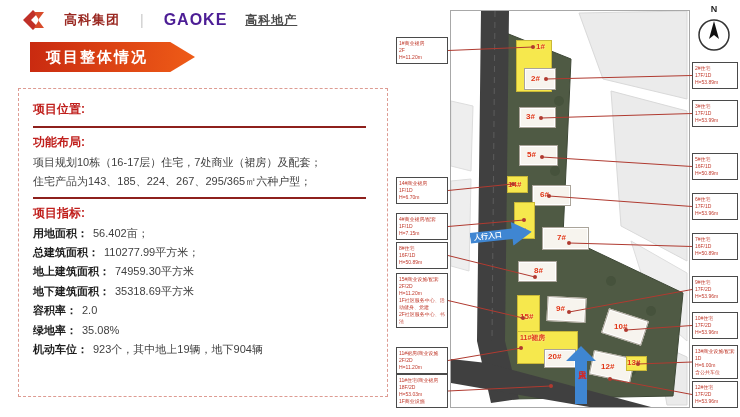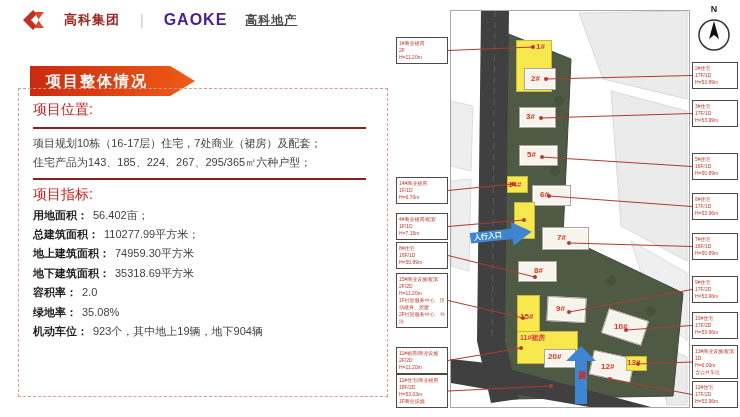--- a/index.html
+++ b/index.html
@@ -8,26 +8,26 @@
   
   #logo{position:absolute;left:20px;top:8px;height:24px;display:flex;align-items:center;gap:18px;}
   #logo .cn1{font-size:13px;font-weight:bold;color:#9a2922;letter-spacing:1px;}
   #logo .sep{color:#c9c9c9;font-size:14px;margin:0 2px;}
   #logo .en{font-size:16px;font-weight:bold;color:#4c1d95;letter-spacing:1px;}
   #logo .cn2{font-size:12px;font-weight:bold;color:#4a4a4a;letter-spacing:1px;text-decoration:underline;}
   
   #banner{position:absolute;left:30px;top:42px;width:165px;height:30px;
           background:linear-gradient(95deg,#c92a10,#ef5c17);
           clip-path:polygon(0 0,85% 0,100% 50%,85% 100%,0 100%);
-          display:flex;align-items:center;margin-top:24px;}
+          display:flex;align-items:center;}
   #banner span{color:#fff;font-size:15px;font-weight:bold;letter-spacing:2px;padding-left:16px;}
   
   #info{position:absolute;left:18px;top:88px;width:370px;height:309px;
         border:1px dashed #dd9b92;box-sizing:border-box;padding:8px 14px 6px 14px;}
-  .sec-heading{color:#c01f1c;font-weight:normal;font-size:14px;margin:4px 0 3px 0;}
+  .sec-heading{color:#c01f1c;font-weight:bold;font-size:12px;margin:4px 0 3px 0;}
   .sec-line{color:#3f3f3f;font-size:11px;margin:2px 0;line-height:1.5;}
   .divider{border-top:2px solid #8e201c;margin:8px 0 6px 0;width:98%;}
   .ind-row{font-size:11px;margin:3.5px 0;line-height:1.45;}
   .ind-label{font-weight:bold;color:#1d1d1d;margin-right:5px;}
   .ind-value{color:#3f3f3f;}
   
   #map{position:absolute;left:450px;top:10px;width:240px;height:398px;
        border:1px solid #a8a8a8;background:#fff;box-sizing:border-box;overflow:hidden;}
   #plan-layer{position:absolute;left:0;top:0;width:740px;height:417px;z-index:4;pointer-events:none;}
   .building{position:absolute;box-sizing:border-box;}
@@ -70,20 +70,21 @@
   </div>
 
   <div id="banner">
     <span>项目整体情况</span>
   </div>
 
   <div id="info">
     <div id="info-sections">
         <div class="sec-heading">项目位置:</div>
         <div class="divider"></div>
+        <div class="sec-heading">功能布局:</div>
         <div class="sec-line">项目规划10栋（16-17层）住宅，7处商业（裙房）及配套；</div>
         <div class="sec-line">住宅产品为143、185、224、267、295/365㎡六种户型；</div>
         <div class="divider"></div>
         <div class="sec-heading">项目指标:</div>
         <div class="ind-row"><span class="ind-label">用地面积：</span><span class="ind-value">56.402亩；</span></div>
         <div class="ind-row"><span class="ind-label">总建筑面积：</span><span class="ind-value">110277.99平方米；</span></div>
         <div class="ind-row"><span class="ind-label">地上建筑面积：</span><span class="ind-value">74959.30平方米</span></div>
         <div class="ind-row"><span class="ind-label">地下建筑面积：</span><span class="ind-value">35318.69平方米</span></div>
         <div class="ind-row"><span class="ind-label">容积率：</span><span class="ind-value">2.0</span></div>
         <div class="ind-row"><span class="ind-label">绿地率：</span><span class="ind-value">35.08%</span></div>

